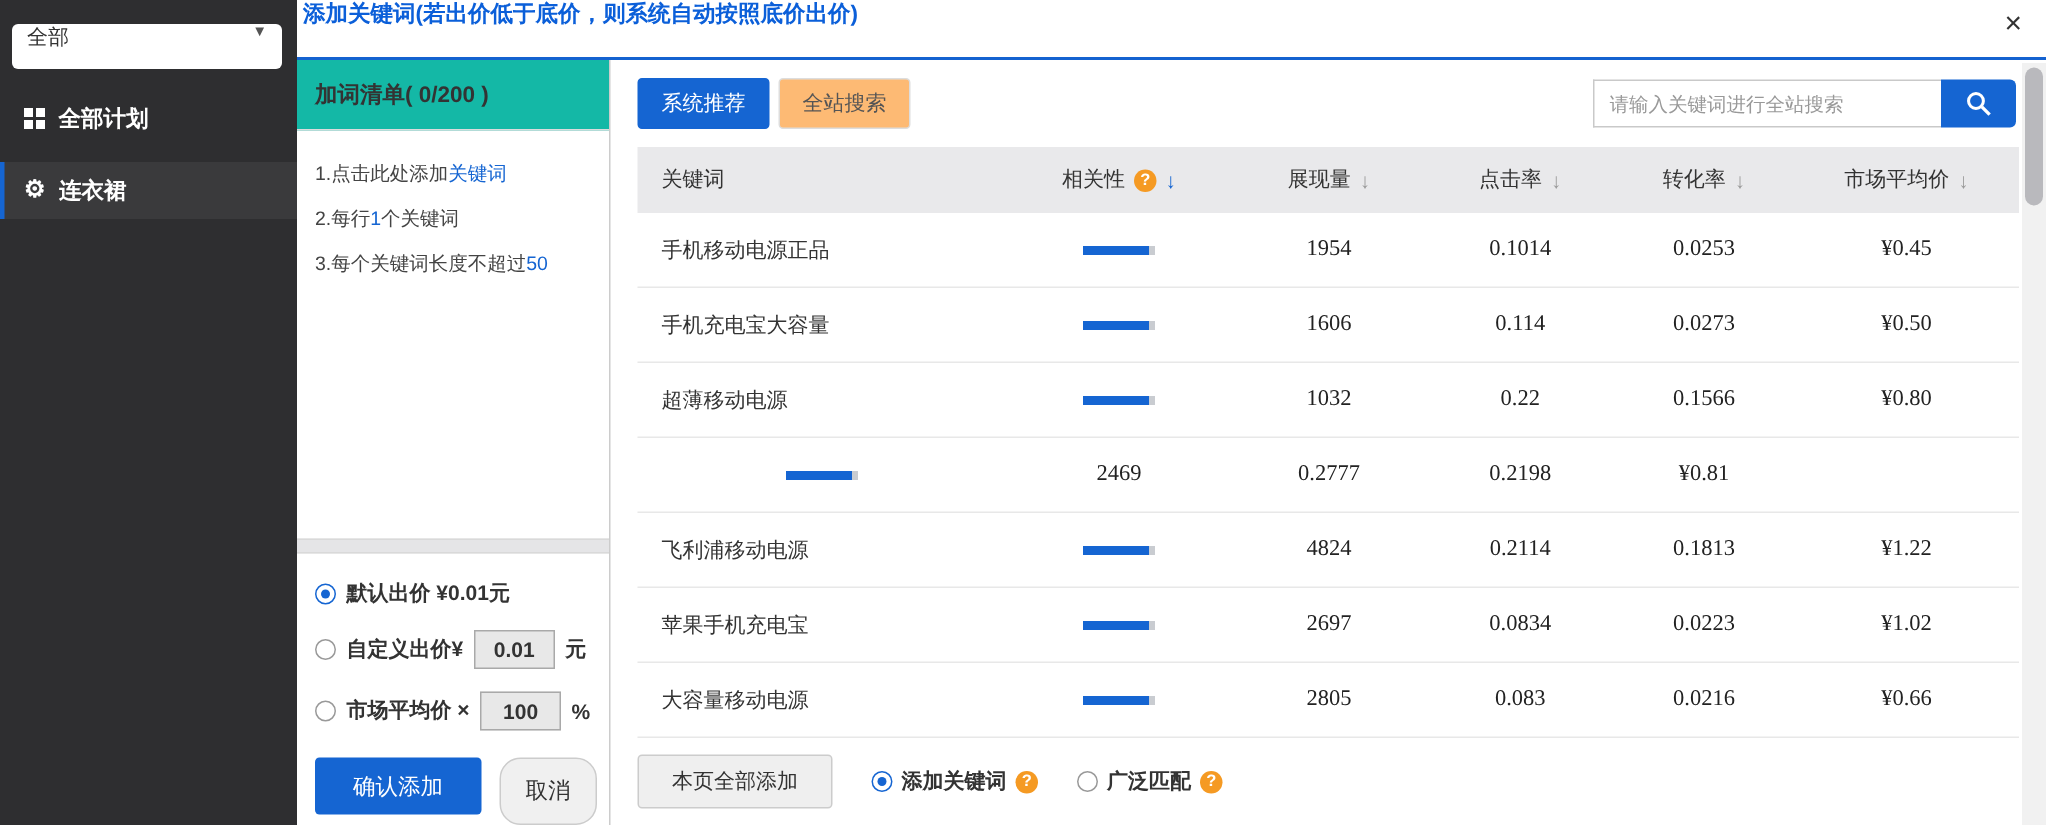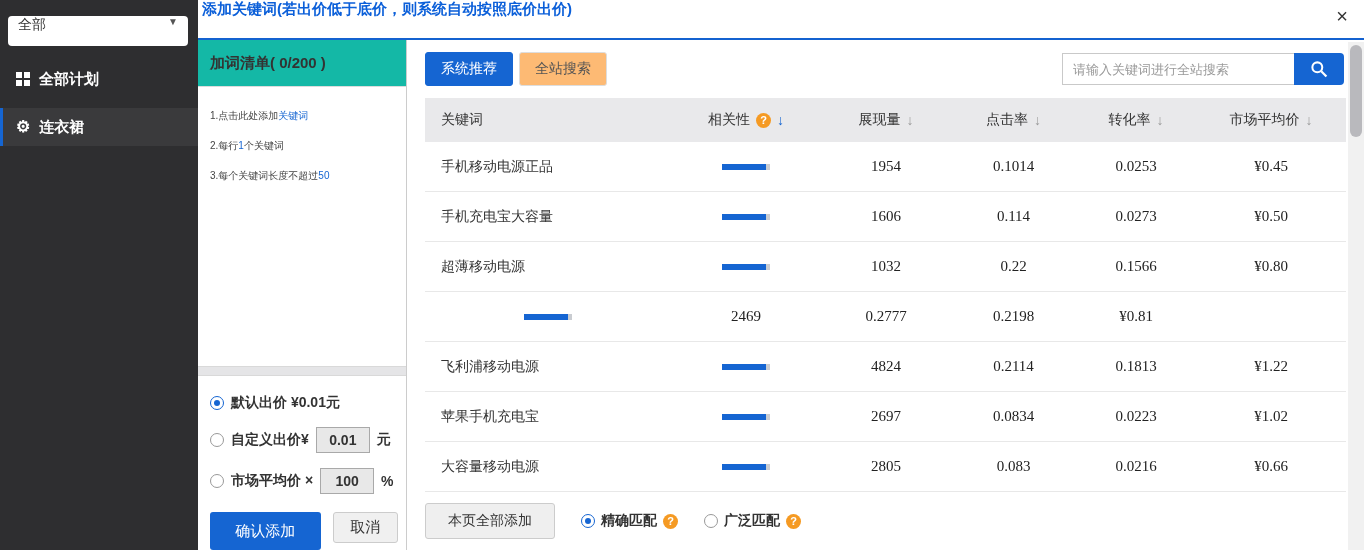--- a/index.html
+++ b/index.html
@@ -32,40 +32,40 @@
   .dlg-title { color:#0b5fd9; font-weight:bold; font-size:15px; }
   .dlg-close { position:absolute; top:6px; right:16px; font-size:20px; color:#333;
     cursor:pointer; line-height:1; }
 
   .body-row { flex:1; display:flex; min-height:0; }
 
   
   .left-panel { width:209px; flex:none; border-right:1px solid #ccc; display:flex; flex-direction:column; }
   .panel-header { background:#14b8a6; border-bottom:1px solid #dcdcdc; height:47px;
     display:flex; align-items:center; padding-left:12px; font-size:15px; font-weight:bold; color:#333; }
-  .instructions { padding:14px 12px; font-size:10px; color:#444; line-height:30px; }
+  .instructions { padding:14px 12px; font-size:13px; color:#444; line-height:30px; }
   .hl { color:#1565d2; cursor:pointer; }
   .panel-spacer { flex:1; }
   .strip { height:10px; background:#e5e5e7; border-top:1px solid #d9d9d9; border-bottom:1px solid #d9d9d9; }
   .bid-section { padding:18px 8px 0 12px; }
   .bid-row { display:flex; align-items:center; margin-bottom:15px; font-size:14px;
     font-weight:bold; color:#333; gap:7px; }
   .radio { width:14px; height:14px; border:1px solid #999; border-radius:50%; flex:none;
     background:#fff; position:relative; cursor:pointer; }
   .radio.sel { border-color:#1565d2; }
   .radio.sel::after { content:""; position:absolute; left:3px; top:3px; width:6px; height:6px;
     border-radius:50%; background:#1565d2; }
   .bid-input { width:54px; height:26px; background:#e8e8e8; border:1px solid #a9a9a9;
     text-align:center; font-weight:bold; font-size:14px; color:#333;
     font-family:"Liberation Sans", sans-serif; }
   .panel-btns { display:flex; gap:12px; margin-top:18px; }
   .btn-primary { width:112px; height:38px; background:#1565d2; color:#fff; border:none;
     border-radius:3px; font-size:15px; cursor:pointer; font-family:"Liberation Sans", sans-serif; }
-  .btn-plain { width:66px; height:31px; background:#f0f0f0; color:#333; border:1px solid #ccc;
-    border-radius:3px; font-size:15px; cursor:pointer; font-family:"Liberation Sans", sans-serif; }
+  .btn-plain { width:66px; height:45px; background:#f0f0f0; color:#333; border:1px solid #ccc;
+    border-radius:14px; font-size:15px; cursor:pointer; font-family:"Liberation Sans", sans-serif; }
 
   
   .content { flex:1; padding:12px 18px 0 18px; min-width:0; display:flex; flex-direction:column; }
   .toolbar { display:flex; align-items:center; justify-content:space-between; height:34px;
     margin-bottom:12px; flex:none; }
   .tabs { display:flex; gap:6px; }
   .tab { height:34px; padding:0 15px; font-size:14px; border-radius:3px; display:flex;
     align-items:center; cursor:pointer; background:#fdba74; border:1px solid #ddd; color:#555; }
   .tab.active { background:#1565d2; border-color:#1565d2; color:#fff; }
   .search-group { display:flex; height:32px; margin-right:2px; }
@@ -300,21 +300,21 @@
             <div class="td-num">0.083</div>
             <div class="td-num">0.0216</div>
             <div class="td-num">¥0.66</div>
           </div>
         </div>
 
         <div class="tbl-footer">
           <button class="btn-addall">本页全部添加</button>
           <div class="match-opt">
             <span class="radio sel"></span>
-            <span>精确匹配</span>
+            <span>添加关键词</span>
             <span class="help">?</span>
           </div>
           <div class="match-opt">
             <span class="radio"></span>
             <span>广泛匹配</span>
             <span class="help">?</span>
           </div>
         </div>
       </div>
     </div>

